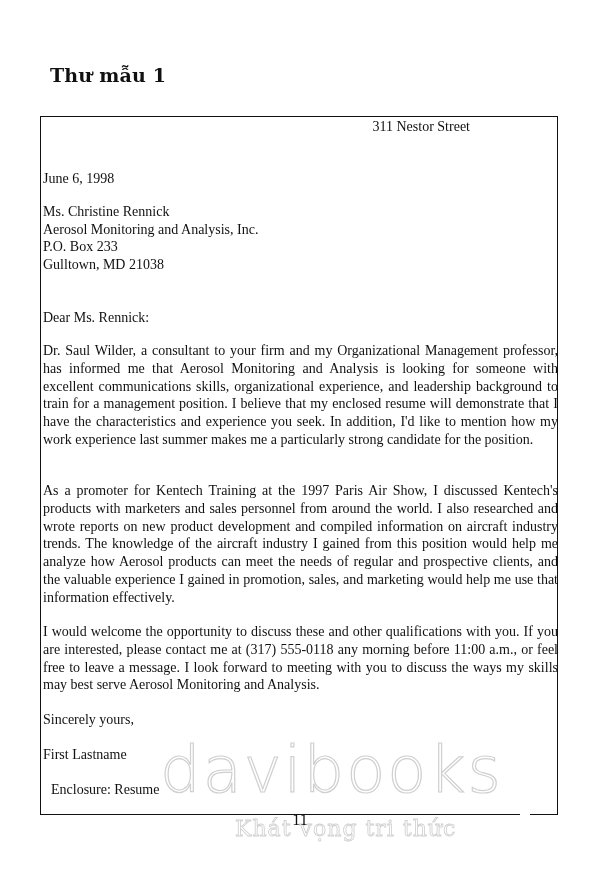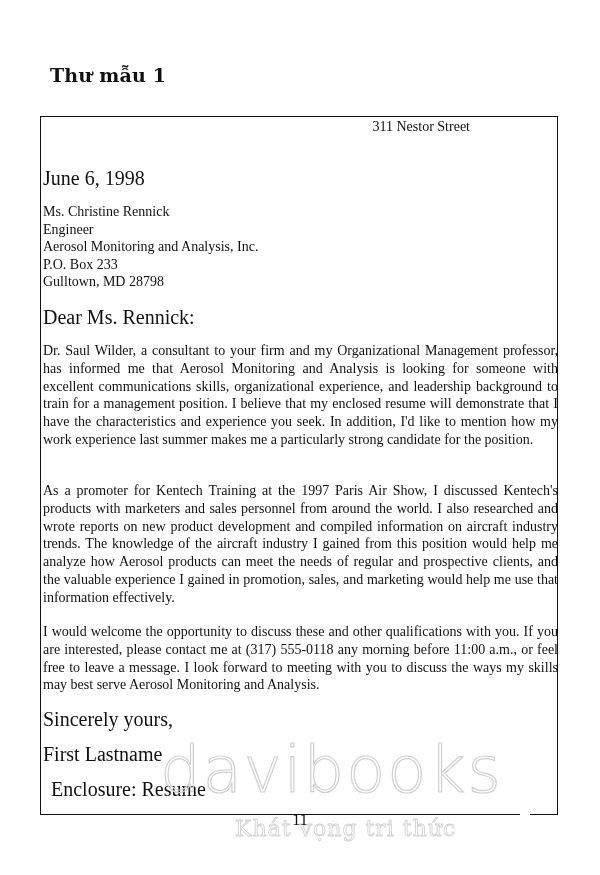--- a/index.html
+++ b/index.html
@@ -45,21 +45,21 @@
       left: 270px;
       top: 118px;
       width: 200px;
       text-align: right;
       font-size: 14px;
       line-height: 17.5px;
     }
     .line {
       position: absolute;
       left: 43px;
-      font-size: 20px;
+      font-size: 14px;
       line-height: 17.5px;
       white-space: nowrap;
     }
     .para {
       position: absolute;
       left: 43px;
       width: 515px;
       font-size: 14px;
       line-height: 17.8px;
       text-align: justify;
@@ -115,24 +115,23 @@
 <div class="border-gap" style="left:520px;width:10px;"></div>
 
 <div class="sender-address">
   <div>311 Nestor Street</div>
 </div>
 
 <div class="line" style="top:170px;">June 6, 1998</div>
 
 <div class="recipient">
   <div>Ms. Christine Rennick</div>
-  <div>Engineer</div>
   <div>Aerosol Monitoring and Analysis, Inc.</div>
   <div>P.O. Box 233</div>
-  <div>Gulltown, MD 28798</div>
+  <div>Gulltown, MD 21038</div>
 </div>
 
 <div class="line" style="top:309px;">Dear Ms. Rennick:</div>
 
 <p class="para" style="top:342px;">Dr. Saul Wilder, a consultant to your firm and my Organizational Management professor, has informed me that Aerosol Monitoring and Analysis is looking for someone with excellent communications skills, organizational experience, and leadership background to train for a management position. I believe that my enclosed resume will demonstrate that I have the characteristics and experience you seek. In addition, I'd like to mention how my work experience last summer makes me a particularly strong candidate for the position.</p>
 <p class="para" style="top:482px;">As a promoter for Kentech Training at the 1997 Paris Air Show, I discussed Kentech's products with marketers and sales personnel from around the world. I also researched and wrote reports on new product development and compiled information on aircraft industry trends. The knowledge of the aircraft industry I gained from this position would help me analyze how Aerosol products can meet the needs of regular and prospective clients, and the valuable experience I gained in promotion, sales, and marketing would help me use that information effectively.</p>
 <p class="para" style="top:623px;">I would welcome the opportunity to discuss these and other qualifications with you. If you are interested, please contact me at (317) 555-0118 any morning before 11:00 a.m., or feel free to leave a message. I look forward to meeting with you to discuss the ways my skills may best serve Aerosol Monitoring and Analysis.</p>
 
 <div class="line" style="top:711px;">Sincerely yours,</div>
 <div class="line" style="top:746px;">First Lastname</div>

